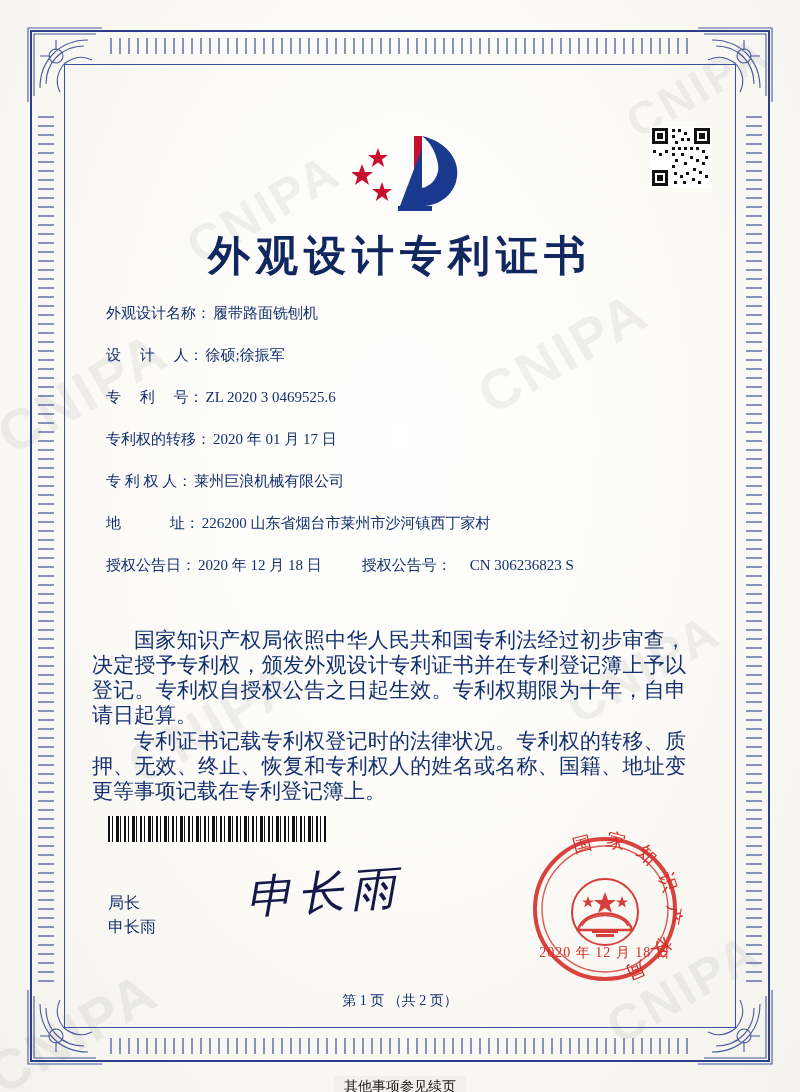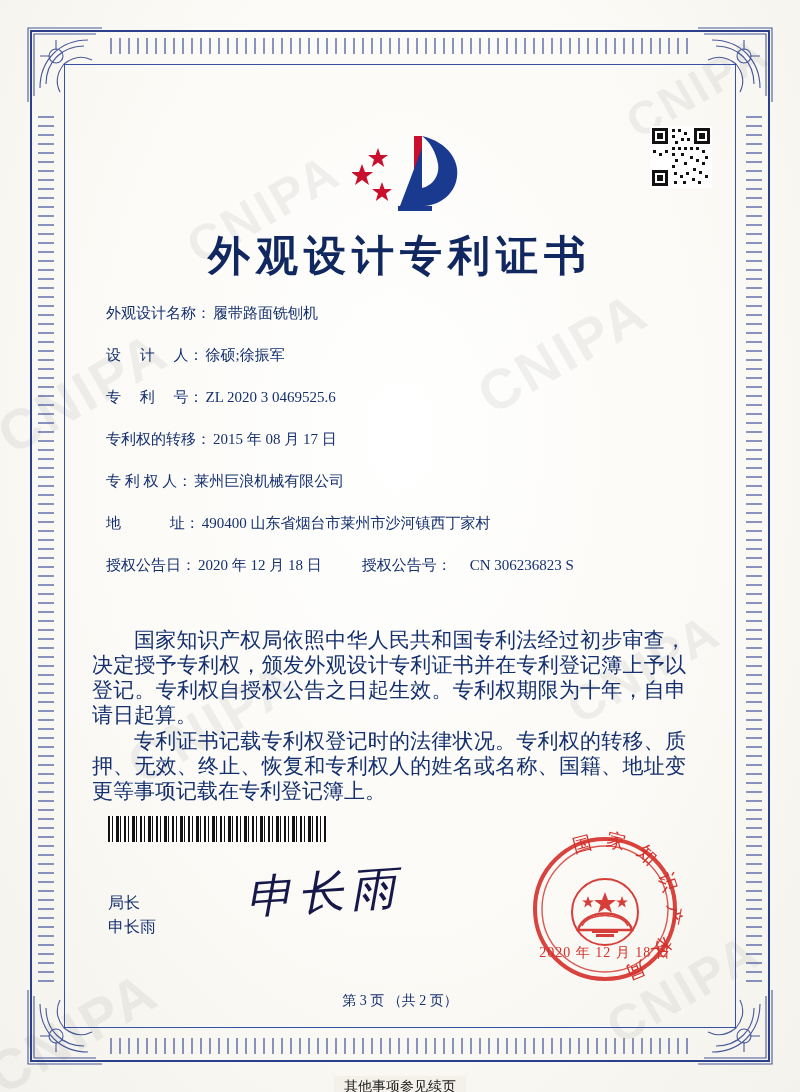--- a/index.html
+++ b/index.html
@@ -372,29 +372,29 @@
     <div class="row">
       <span class="lbl">设　 计　 人：</span>
       <span class="val">徐硕;徐振军</span>
     </div>
     <div class="row">
       <span class="lbl">专　 利　 号：</span>
       <span class="val">ZL 2020 3 0469525.6</span>
     </div>
     <div class="row">
       <span class="lbl">专利权的转移：</span>
-      <span class="val">2015 年 08 月 17 日</span>
+      <span class="val">2020 年 01 月 17 日</span>
     </div>
     <div class="row">
       <span class="lbl">专 利 权 人：</span>
       <span class="val">莱州巨浪机械有限公司</span>
     </div>
     <div class="row">
       <span class="lbl">地　　　 址：</span>
-      <span class="val">490400 山东省烟台市莱州市沙河镇西丁家村</span>
+      <span class="val">226200 山东省烟台市莱州市沙河镇西丁家村</span>
     </div>
     <div class="row two">
       <span class="lbl">授权公告日：</span>
       <span class="val">2020 年 12 月 18 日</span>
       <span class="lbl2">授权公告号：</span>
       <span class="val2">CN 306236823 S</span>
     </div>
   </div>
 
   <div class="body-text">
@@ -425,18 +425,18 @@
       <path d="M60 100 C66 86, 100 86, 106 100" fill="none" stroke="#d42f2a" stroke-width="1.6"></path>
       <path d="M83 66 L86 74 L94 74 L87.5 79 L90 87 L83 82 L76 87 L78.5 79 L72 74 L80 74 Z" fill="#d42f2a"></path>
       <path d="M66 70 L67.6 74.4 L72 74.4 L68.5 77 L69.8 81.4 L66 78.8 L62.2 81.4 L63.5 77 L60 74.4 L64.4 74.4 Z" fill="#d42f2a"></path>
       <path d="M100 70 L101.6 74.4 L106 74.4 L102.5 77 L103.8 81.4 L100 78.8 L96.2 81.4 L97.5 77 L94 74.4 L98.4 74.4 Z" fill="#d42f2a"></path>
       <rect x="70" y="104" width="26" height="3" fill="#d42f2a"></rect>
       <rect x="74" y="108" width="18" height="3" fill="#d42f2a"></rect>
     </g>
   </svg>
   <div class="seal-date">2020 年 12 月 18 日</div>
 
-  <div class="page-no">第 3 页 （共 2 页）</div>
+  <div class="page-no">第 1 页 （共 2 页）</div>
   <div class="footer-note">
     <span>其他事项参见续页</span>
   </div>
 
 </div>
 
 </body></html>

